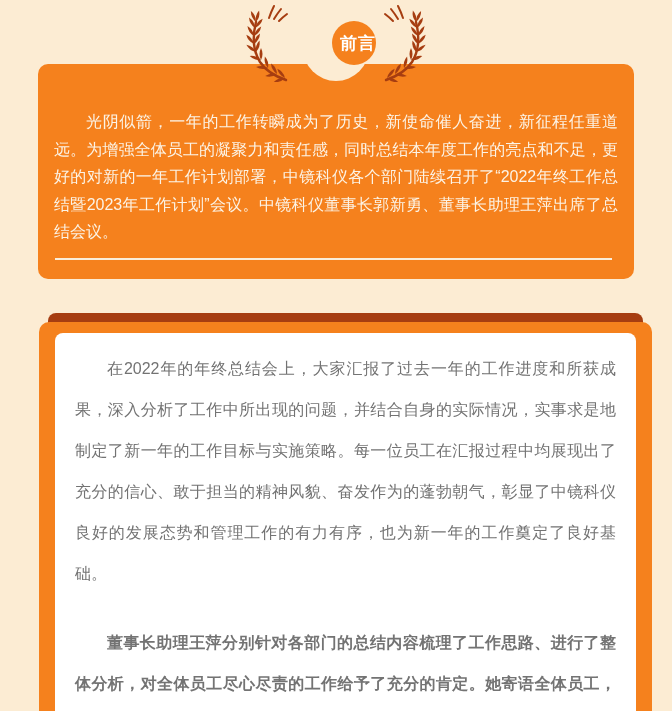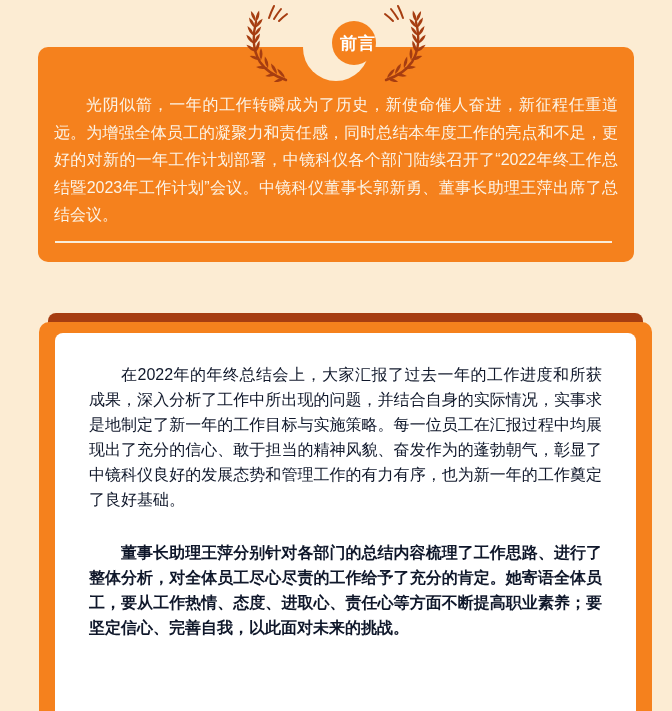--- a/index.html
+++ b/index.html
@@ -4,21 +4,21 @@
 <style>
   html,body{margin:0;padding:0;}
   body{background:#FCECD3;}
   .page{
     position:relative;width:672px;height:711px;overflow:hidden;
     background:#FCECD3;
     font-family:"Liberation Sans","DejaVu Sans",sans-serif;
   }
   
   .foreword-card{
-    position:absolute;left:38px;top:47px;width:596px;height:215px;
+    position:absolute;left:38px;top:64px;width:596px;height:215px;
     background:#F5811D;border-radius:10px;box-sizing:border-box;
     padding:44px 16px 0 16px;
   }
   .foreword-card p{
     margin:0;color:#FCF3E5;font-size:16px;line-height:27.5px;
     text-indent:2em;text-align:justify;
   }
   .divider{height:2px;width:557px;background:#F9EDDA;margin:12px 2px 0 1px;}
   .badge-ring{
     position:absolute;left:303px;top:15px;width:66px;height:66px;
@@ -41,21 +41,21 @@
   .summary-card{
     position:absolute;left:39px;top:322px;width:613px;height:400px;
     background:#F5811D;border-radius:10px 10px 0 0;
     box-sizing:border-box;padding:11px 16px 0 16px;
   }
   .summary-inner{
     background:#FFFFFF;border-radius:8px 8px 0 0;height:389px;
     box-sizing:border-box;padding:13px 18px 0 18px;
   }
   .summary-inner p{
-    margin:16px;color:#0f172a;font-size:16px;line-height:25px;
+    margin:2px;color:#737373;font-size:16px;line-height:41px;
     text-indent:2em;text-align:justify;
   }
   .summary-inner p + p{margin-top:28px;font-weight:bold;}
 </style>
 </head>
 <body>
 
 <div class="page">
 
   <section class="foreword-card">

